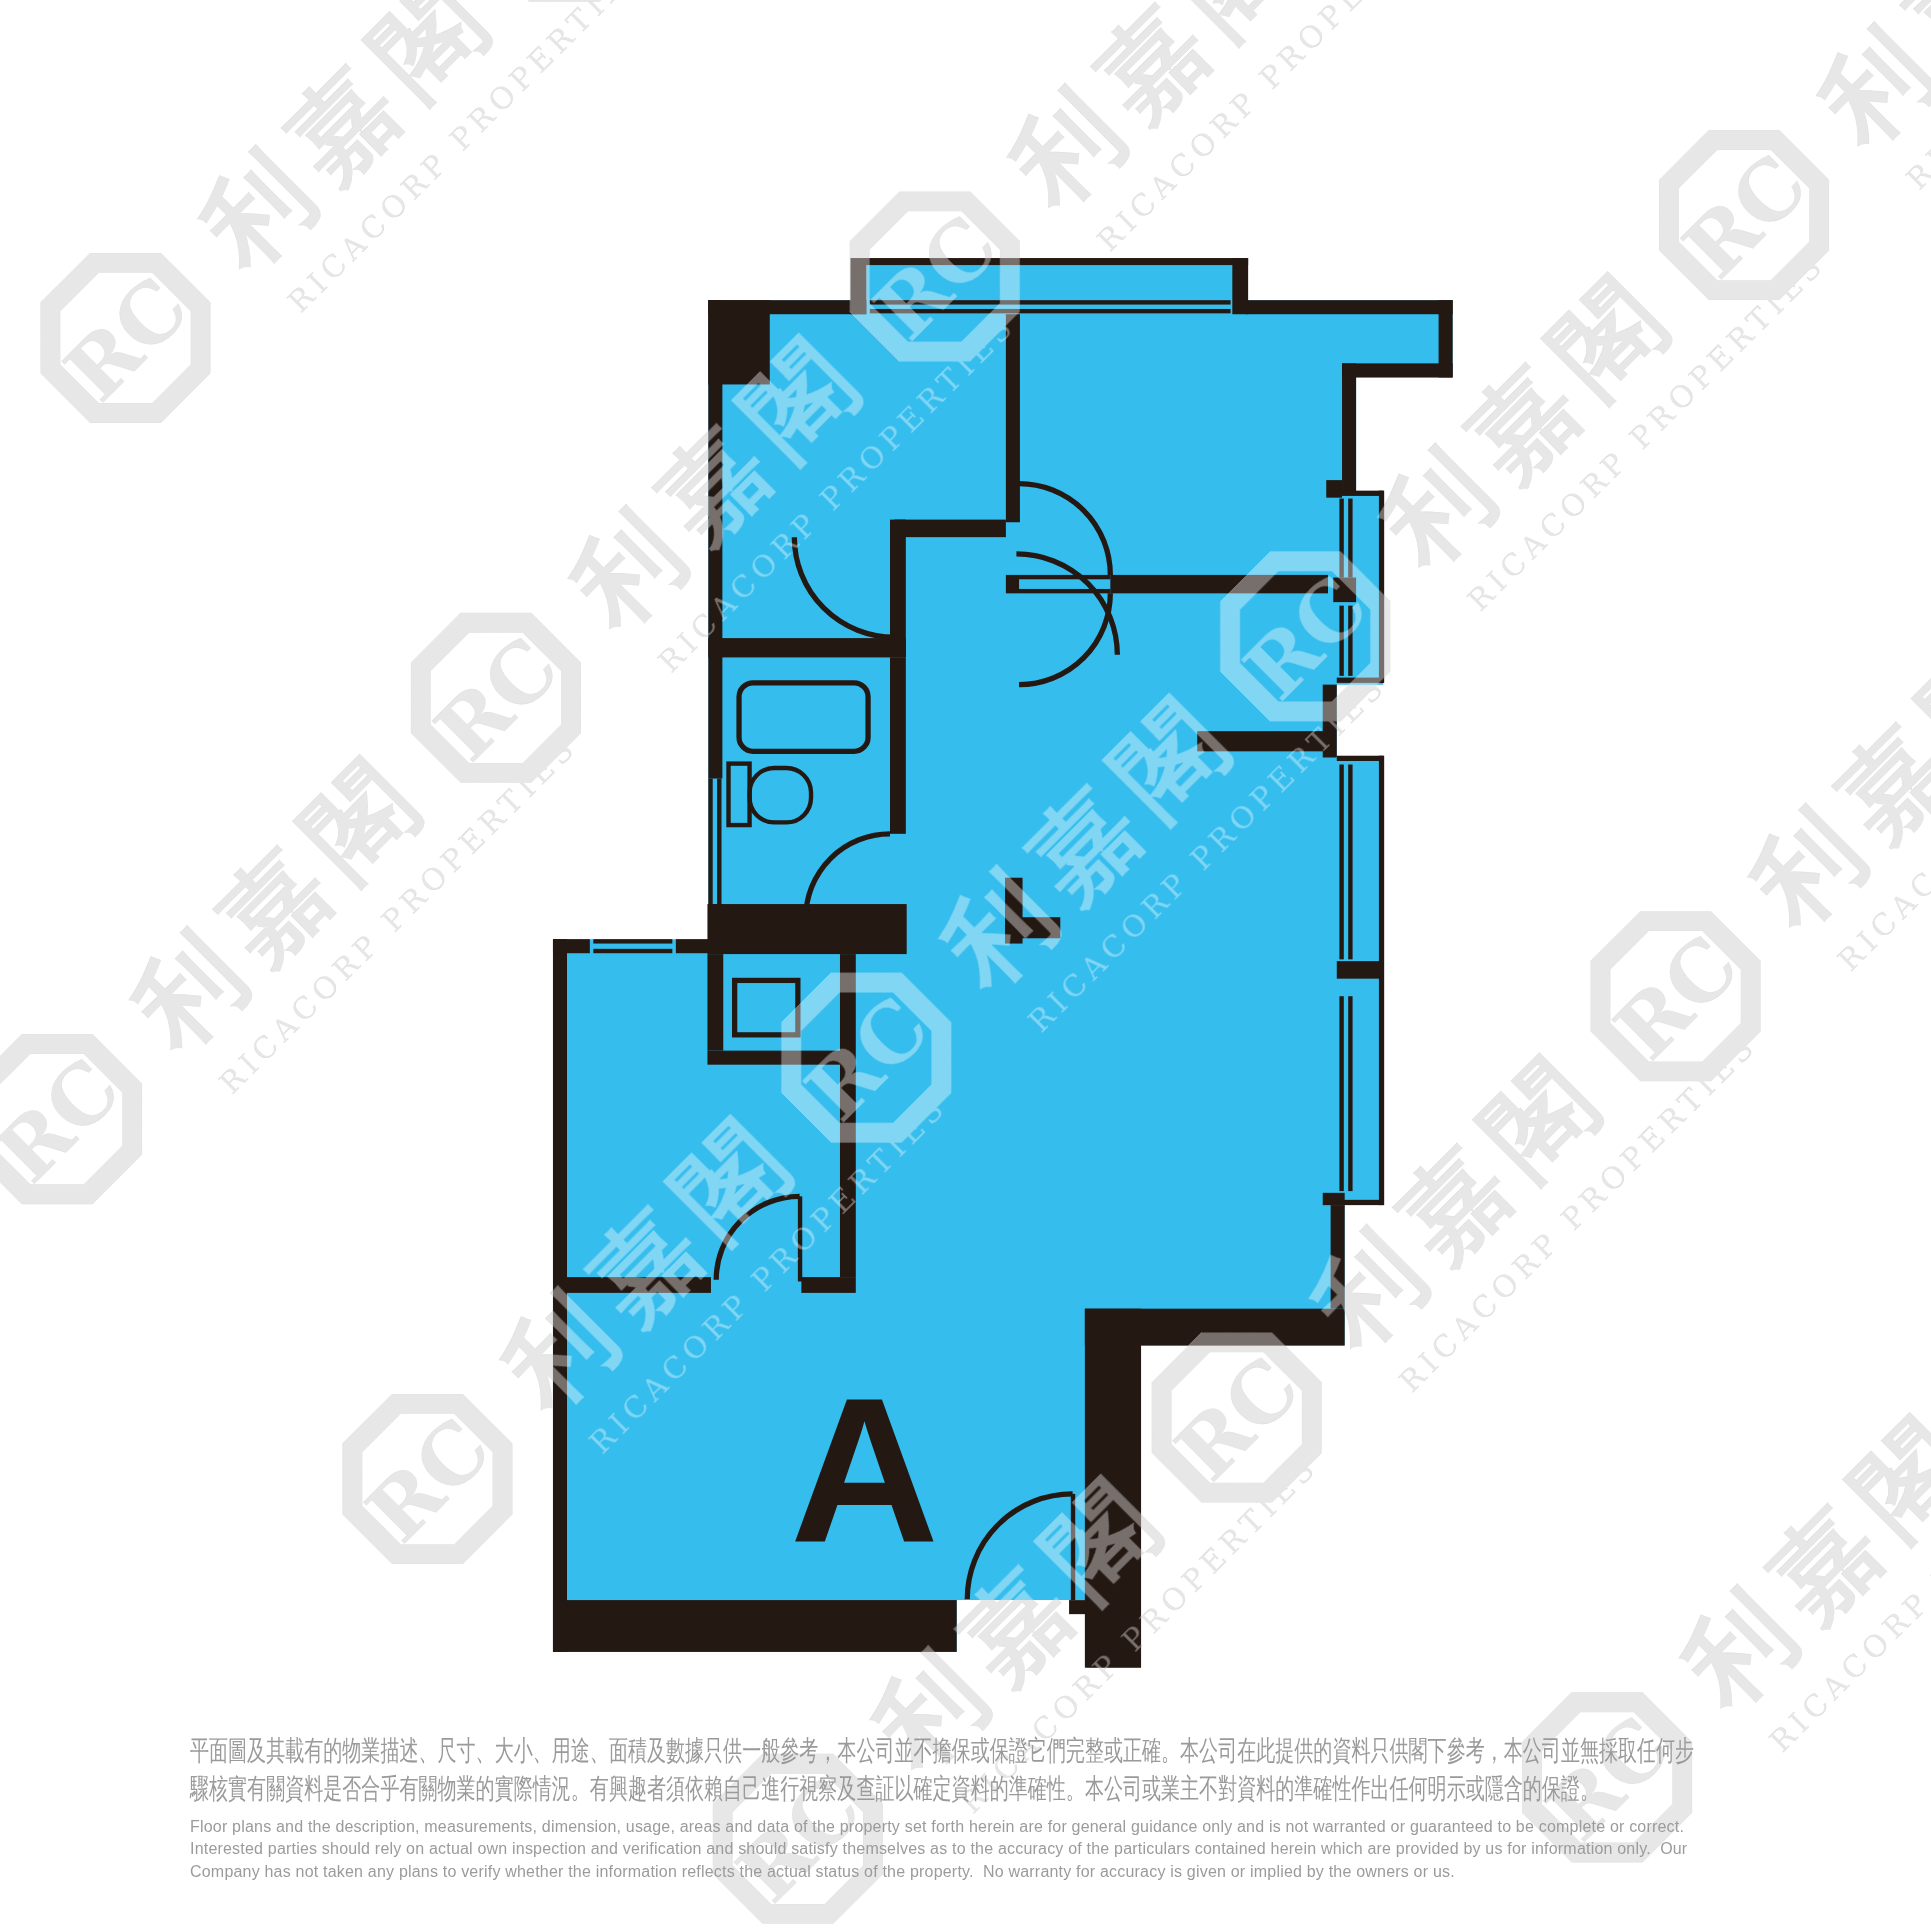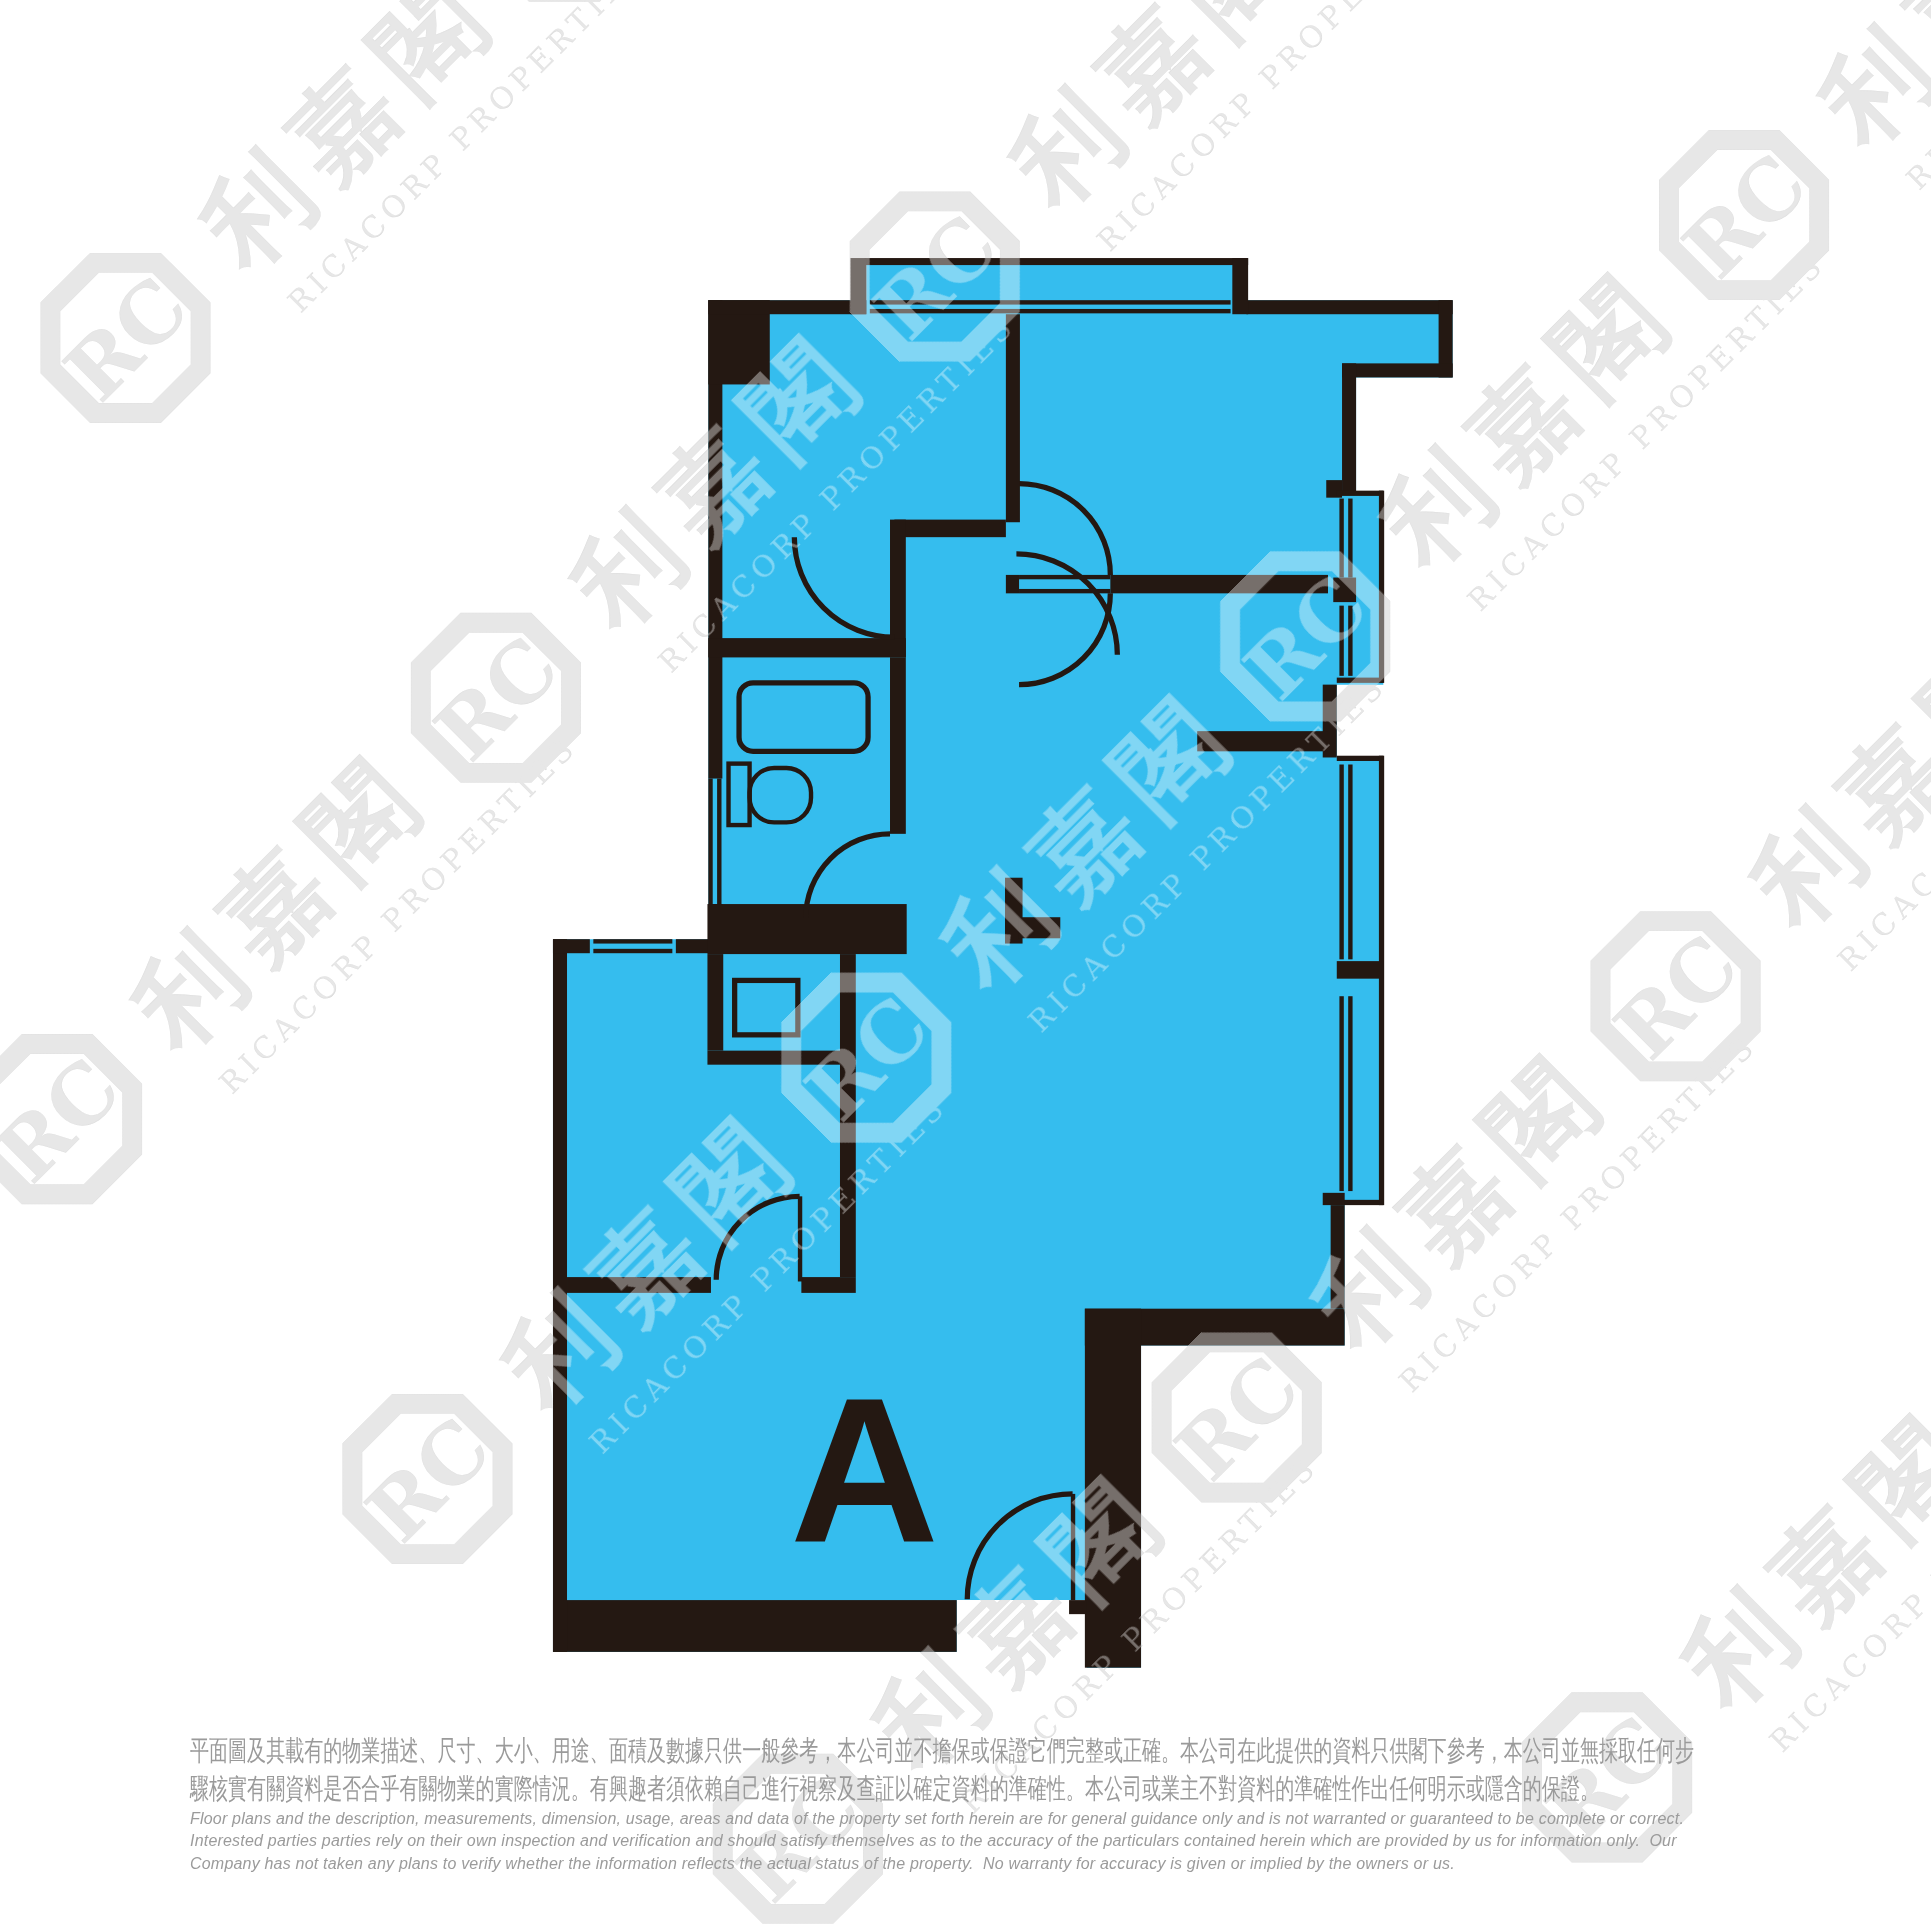--- a/index.html
+++ b/index.html
@@ -3,21 +3,21 @@
 <meta charset="utf-8">
 <style>
   html,body{margin:0;padding:0;background:#ffffff;}
   body{width:1931px;height:1931px;position:relative;overflow:hidden;
        font-family:"Liberation Sans", sans-serif;}
   .canvas{position:absolute;left:0;top:0;width:1931px;height:1931px;}
   svg{display:block;}
   .disclaimer{position:absolute;left:190px;top:1732px;width:1721px;color:#9a9a9a;}
   .zh-line{font-size:28px;line-height:38px;white-space:pre;
            transform:scaleX(0.68);transform-origin:0 0;color:#9a9a9a;}
-  .en-block{font-style:italic;}
+  .en-block{margin-top:8px;}
   .en-line{font-size:16px;line-height:22.4px;white-space:pre;color:#9b9b9b;letter-spacing:0.2px;}
 </style>
 </head>
 <body>
 
 <div class="canvas">
 <svg width="1931" height="1931" viewBox="0 0 2200 2200">
 
   <defs>
 
@@ -173,18 +173,18 @@
     <use href="#wm-unit" transform="translate(487,1685) rotate(-45)"></use>
     <use href="#wm-unit" transform="translate(909,2095) rotate(-45)"></use>
   </g>
 </svg>
 
   <div class="disclaimer">
     <div class="zh-line">平面圖及其載有的物業描述、尺寸、大小、用途、面積及數據只供一般參考，本公司並不擔保或保證它們完整或正確。本公司在此提供的資料只供閣下參考，本公司並無採取任何步</div>
     <div class="zh-line">驟核實有關資料是否合乎有關物業的實際情況。有興趣者須依賴自己進行視察及查証以確定資料的準確性。本公司或業主不對資料的準確性作出任何明示或隱含的保證。</div>
     <div class="en-block">
       <div class="en-line">Floor plans and the description, measurements, dimension, usage, areas and data of the property set forth herein are for general guidance only and is not warranted or guaranteed to be complete or correct.</div>
-      <div class="en-line">Interested parties parties rely on their own inspection and verification and should satisfy themselves as to the accuracy of the particulars contained herein which are provided by us for information only.  Our</div>
+      <div class="en-line">Interested parties should rely on actual own inspection and verification and should satisfy themselves as to the accuracy of the particulars contained herein which are provided by us for information only.  Our</div>
       <div class="en-line">Company has not taken any plans to verify whether the information reflects the actual status of the property.  No warranty for accuracy is given or implied by the owners or us.</div>
     </div>
   </div>
 </div>
 
 
 </body></html>

